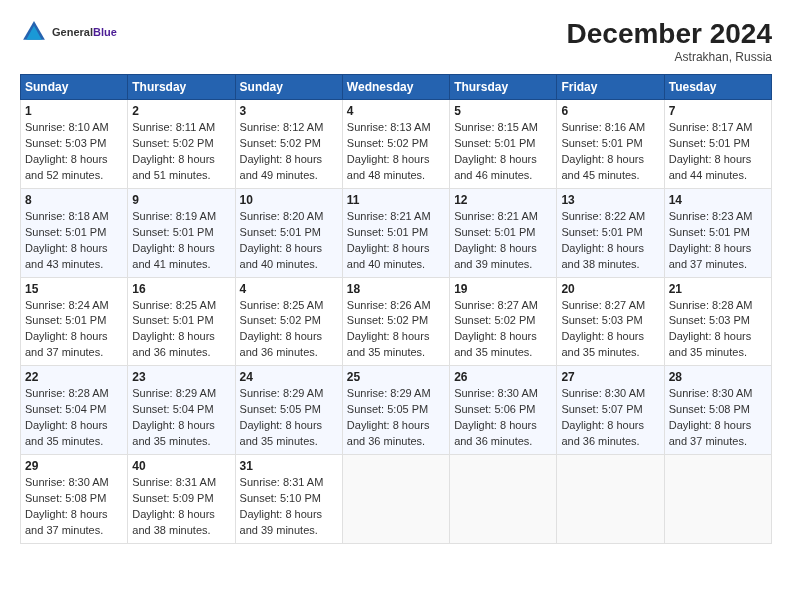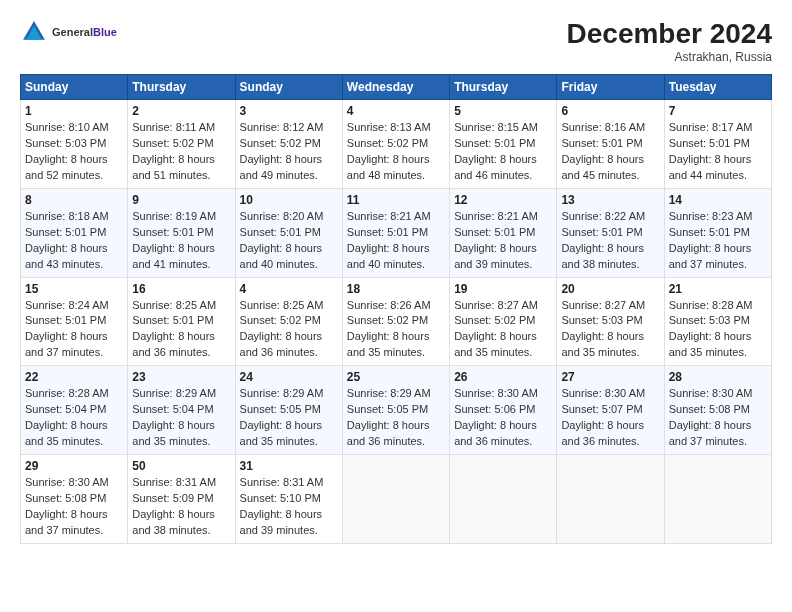--- a/index.html
+++ b/index.html
@@ -250,21 +250,21 @@
             <span class="day-num">28</span>
             <div class="day-info">Sunrise: 8:30 AM<br>Sunset: 5:08 PM<br>Daylight: 8 hours<br>and 37 minutes.</div>
           </td>
         </tr>
         <tr>
           <td>
             <span class="day-num">29</span>
             <div class="day-info">Sunrise: 8:30 AM<br>Sunset: 5:08 PM<br>Daylight: 8 hours<br>and 37 minutes.</div>
           </td>
           <td>
-            <span class="day-num">50</span>
+            <span class="day-num">40</span>
             <div class="day-info">Sunrise: 8:31 AM<br>Sunset: 5:09 PM<br>Daylight: 8 hours<br>and 38 minutes.</div>
           </td>
           <td>
             <span class="day-num">31</span>
             <div class="day-info">Sunrise: 8:31 AM<br>Sunset: 5:10 PM<br>Daylight: 8 hours<br>and 39 minutes.</div>
           </td>
           <td class="empty-cell"></td>
           <td class="empty-cell"></td>
           <td class="empty-cell"></td>
           <td class="empty-cell"></td>

